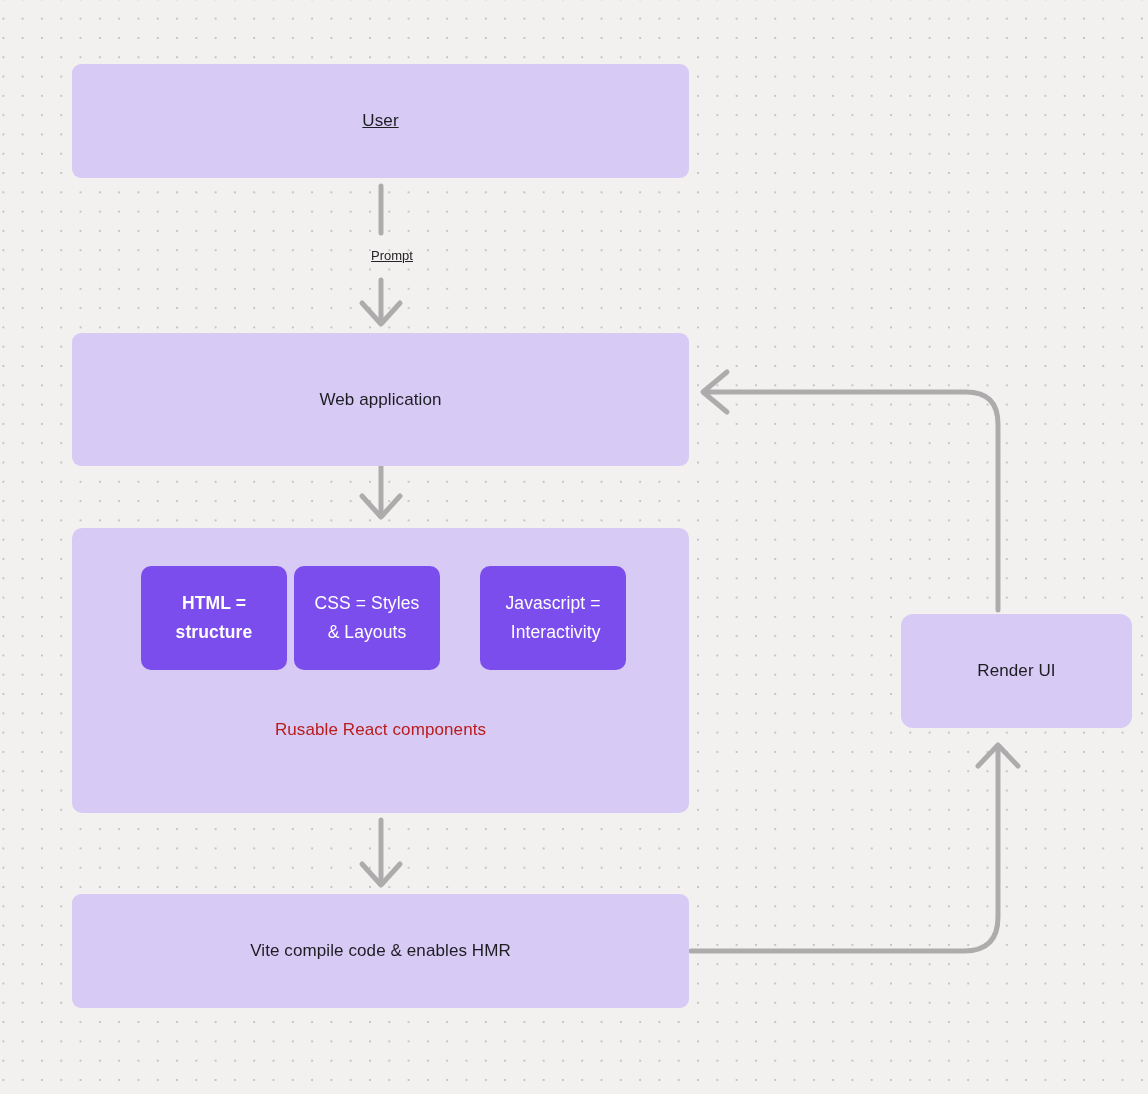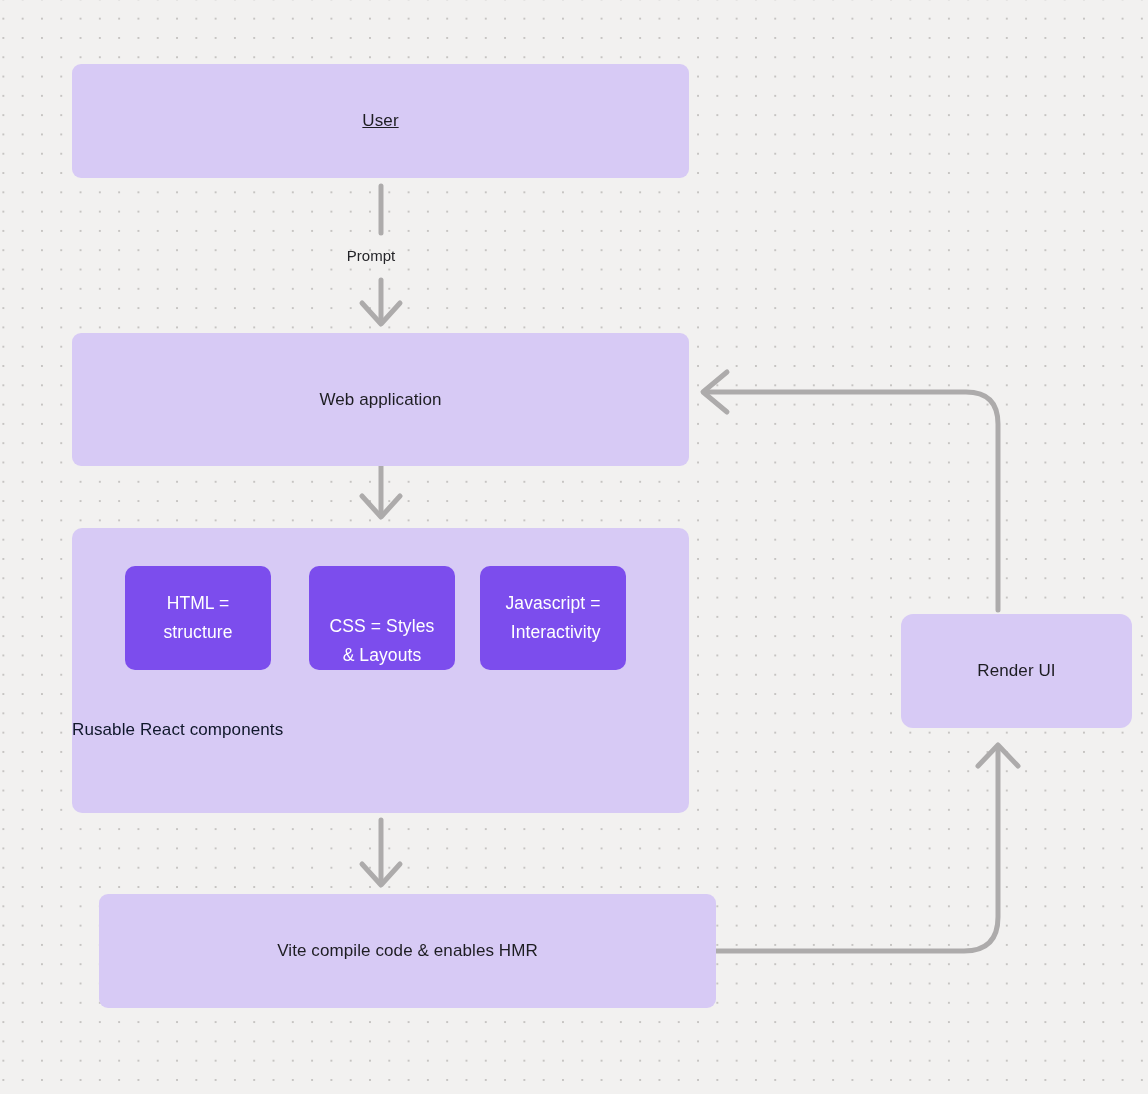--- a/index.html
+++ b/index.html
@@ -39,61 +39,62 @@
     align-items: center;
     justify-content: center;
     color: #1d1d22;
     font-size: 17px;
     font-weight: 400;
     letter-spacing: 0.1px;
   }
   .node-user            { left: 72px;  top: 64px;  width: 617px; height: 114px; text-decoration: underline; }
   .node-web-application { left: 72px;  top: 333px; width: 617px; height: 133px; }
   .node-components      { left: 72px;  top: 528px; width: 617px; height: 285px; border-radius: 10px; }
-  .node-vite            { left: 72px;  top: 894px; width: 617px; height: 114px; margin-left: 27px; }
+  .node-vite            { left: 72px;  top: 894px; width: 617px; height: 114px; }
   .node-render-ui       { left: 901px; top: 614px; width: 231px; height: 114px; border-radius: 12px; }
   .inner-node {
     position: absolute;
     top: 38px;
     width: 146px;
     height: 104px;
     background: #7c4ded;
     border-radius: 10px;
     color: #ffffff;
     display: flex;
     align-items: center;
     justify-content: center;
     text-align: center;
     font-size: 17.5px;
     font-weight: 500;
     line-height: 29px;
     white-space: pre-line;
   }
-  .inner-html       { left: 53px; }
-  .inner-css        { left: 237px; align-items: flex-end; }
+  .inner-html       { left: 69px; font-weight: bold; }
+  .inner-css        { left: 222px; }
   .inner-javascript { left: 408px; text-align: right; }
   .components-label {
     position: absolute;
     left: 0;
     right: 0;
     top: 192px;
-    text-align: left;
-    color: #0f172a;
+    text-align: center;
+    color: #b91c1c;
     font-size: 17px;
     line-height: 20px;
   }
   .edge-label {
     position: absolute;
-    left: 371px;
+    left: 392px;
     top: 246px;
     transform: translateX(-50%);
     color: #242428;
-    font-size: 15px;
+    font-size: 13px;
     line-height: 20px;
     white-space: nowrap;
+    text-decoration: underline;
   }
 </style>
 </head>
 <body>
 
 <div class="canvas">
 
   <svg class="connectors" viewBox="0 0 1148 1094" aria-hidden="true">
 
     <path d="M381 186 L381 233"></path>

